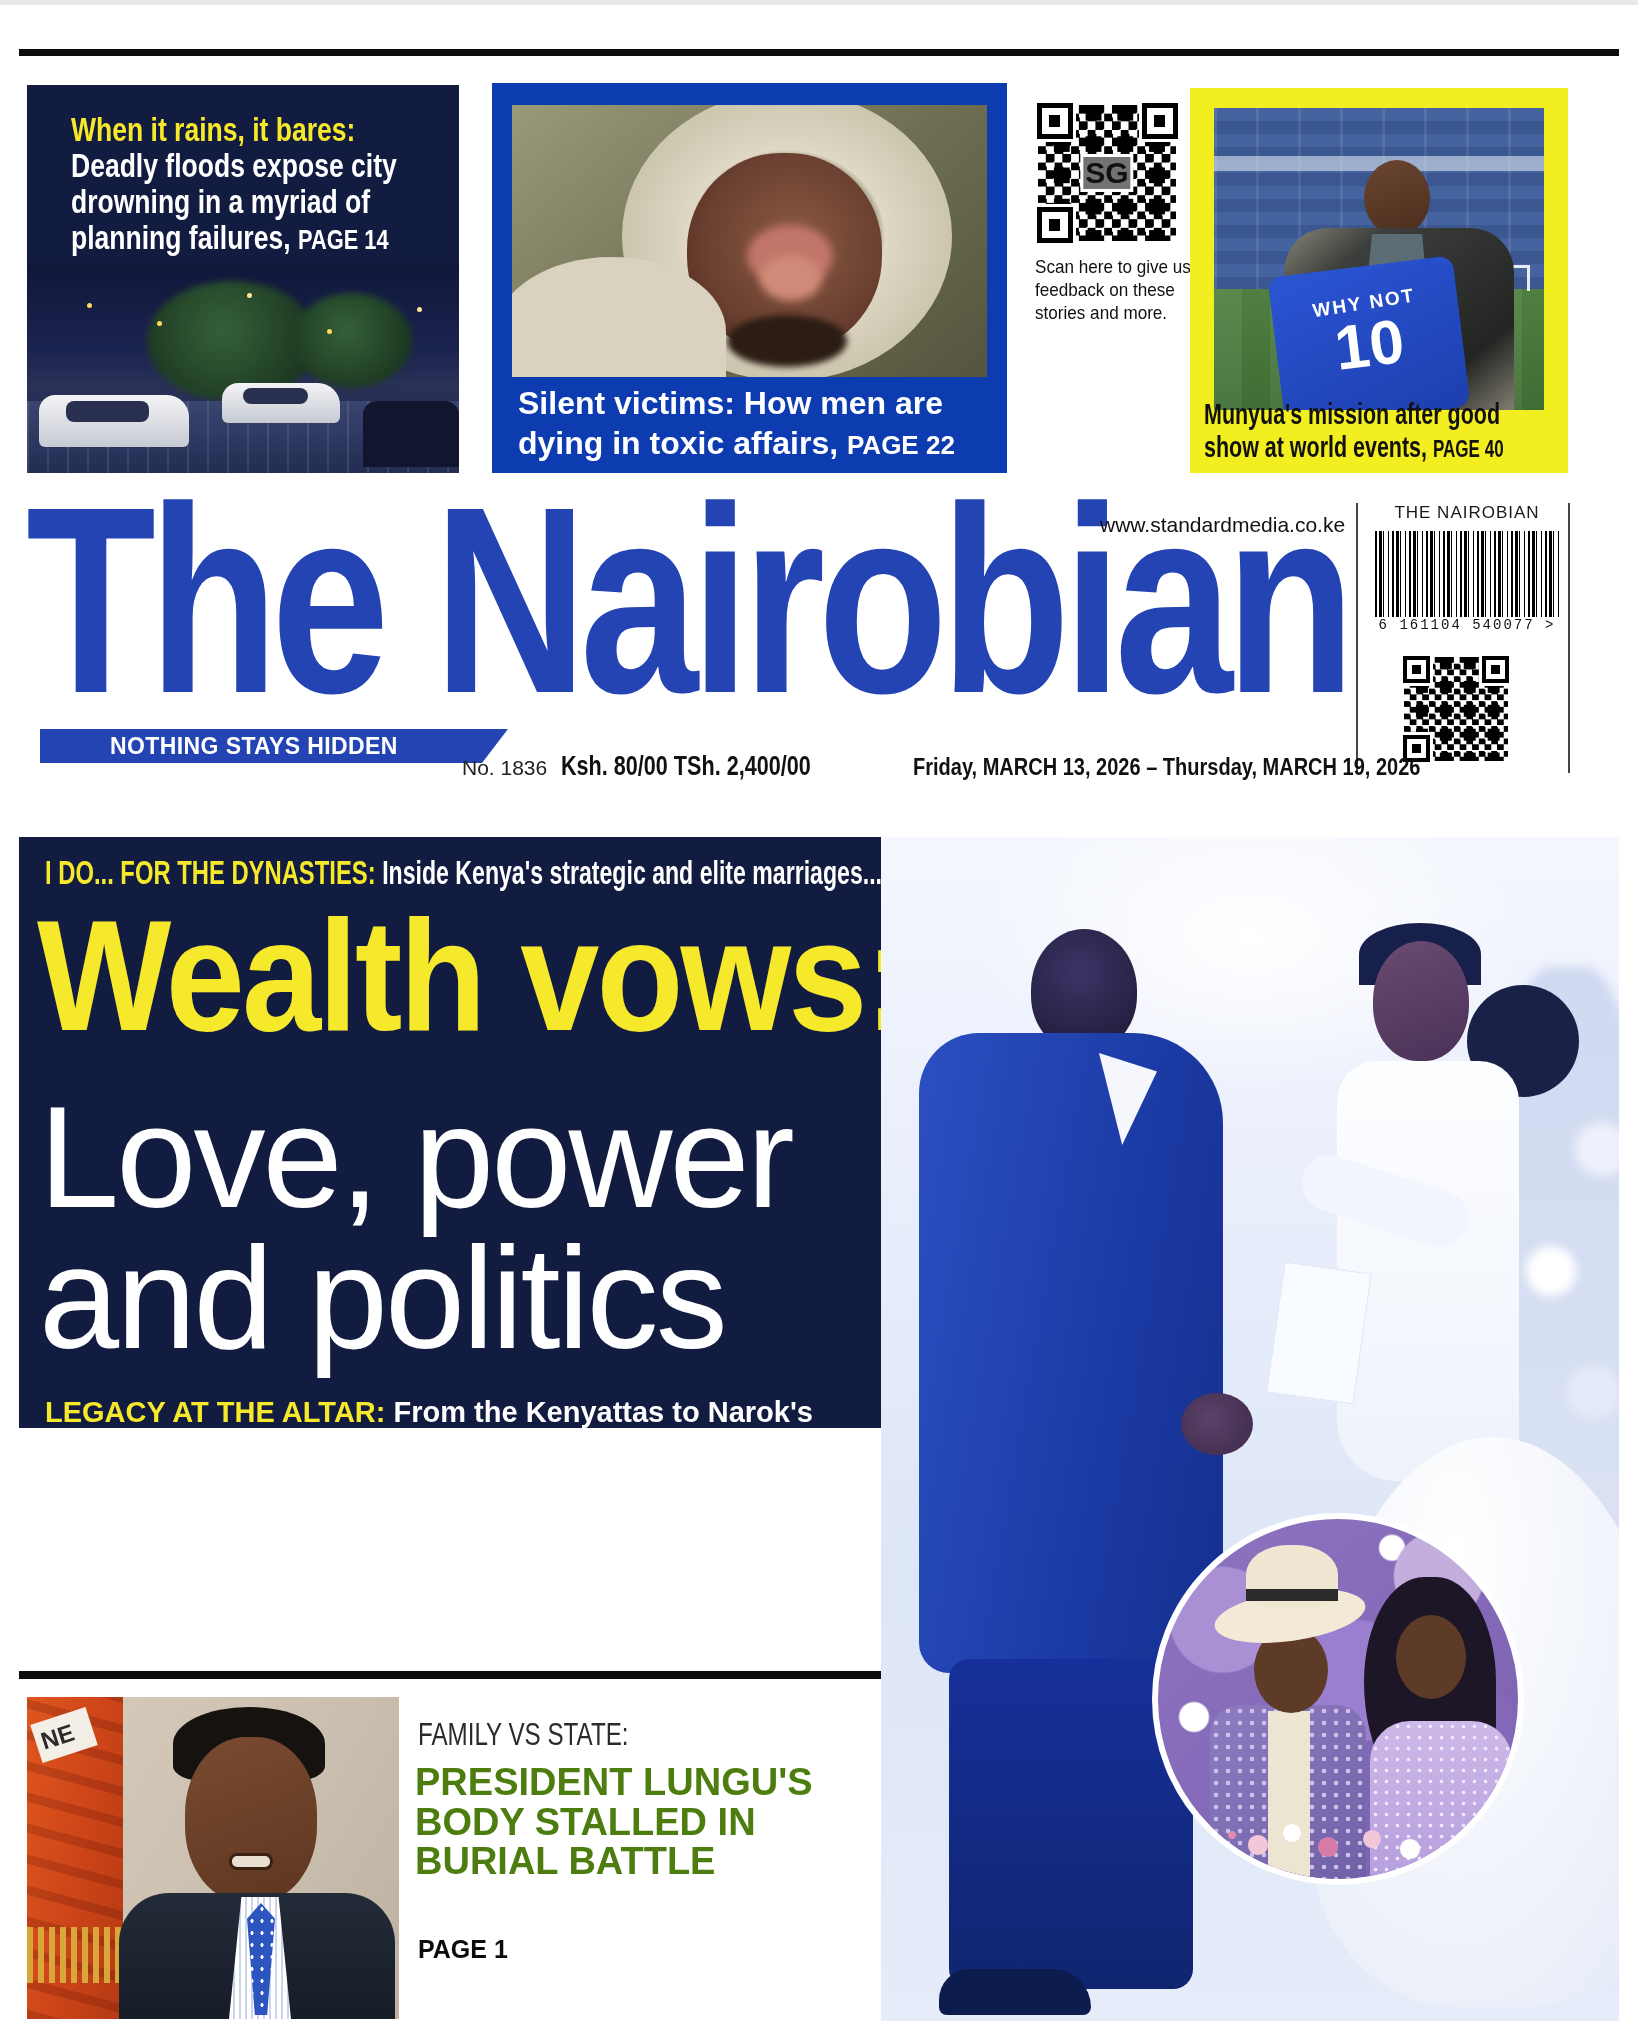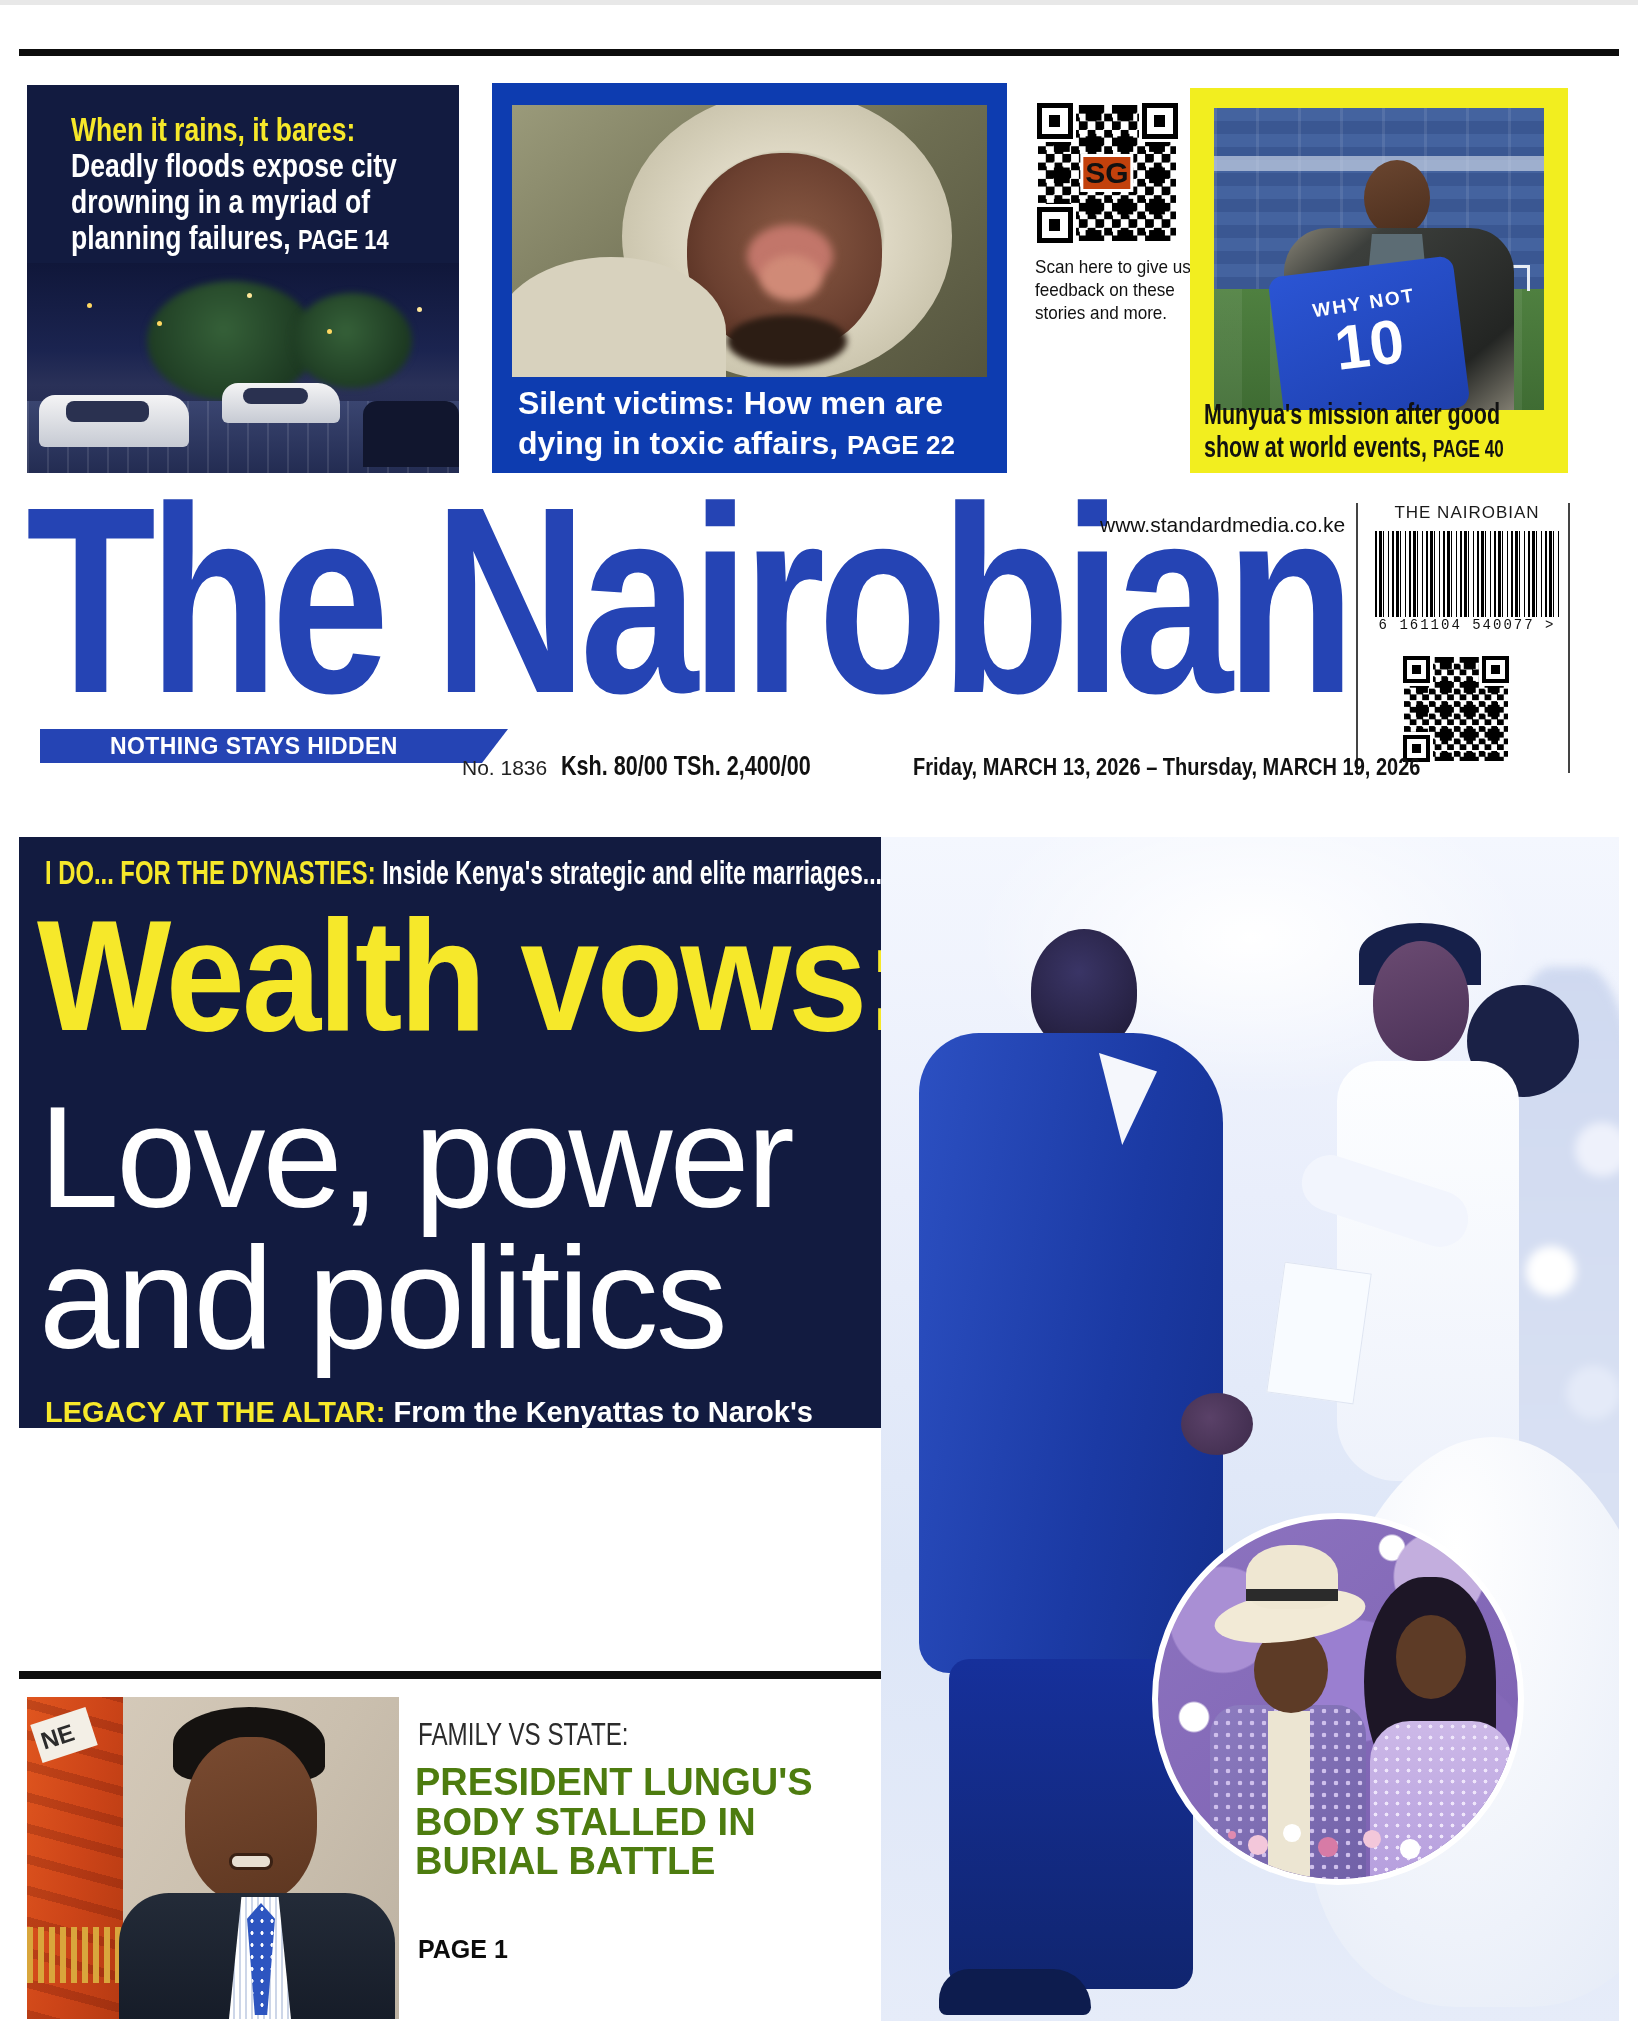--- a/index.html
+++ b/index.html
@@ -60,21 +60,21 @@
   .qr{position:relative;background:#fff}
   .qr-noise{position:absolute;inset:4%;
       background-image:conic-gradient(#000 25%,rgba(0,0,0,0) 0),
                        repeating-conic-gradient(#000 0 25%,#fff 0 50%);
       background-size:23% 23%,12% 12%}
   .qf{position:absolute;width:24%;height:24%;border:5px solid #000;background:#fff;
       box-shadow:0 0 0 3px #fff;display:grid;place-items:center}
   .qf::after{content:"";width:46%;height:46%;background:#000}
   .qf.tl{top:3%;left:3%}.qf.tr{top:3%;right:3%}.qf.bl{bottom:3%;left:3%}
   .qr-center{position:absolute;left:50%;top:50%;transform:translate(-50%,-50%);
-      background:#c2410c;box-shadow:0 0 0 3px #fff;font-weight:700;color:#111;line-height:1;padding:1px 2px}
+      background:#737373;box-shadow:0 0 0 3px #fff;font-weight:700;color:#111;line-height:1;padding:1px 2px}
   .fb-qr{width:150px;height:148px}
   .fb-qr .qr-center{font-size:30px}
   .fb-text{left:1035px;top:250px;width:200px;font-size:19px;line-height:1.22;color:#111;
       transform:scaleX(.9);transform-origin:left top}
 
   
   .t-munyua{left:1190px;top:83px;width:378px;height:385px;background:#f2ee1f;overflow:hidden}
   .photo-stadium{position:absolute;left:24px;top:20px;width:330px;height:302px;overflow:hidden;background:#3a5792}
   .sd-stands{position:absolute;left:0;top:0;width:100%;height:60%;
       background:repeating-linear-gradient(180deg,#44639f 0 13px,#3a5792 13px 26px)}

